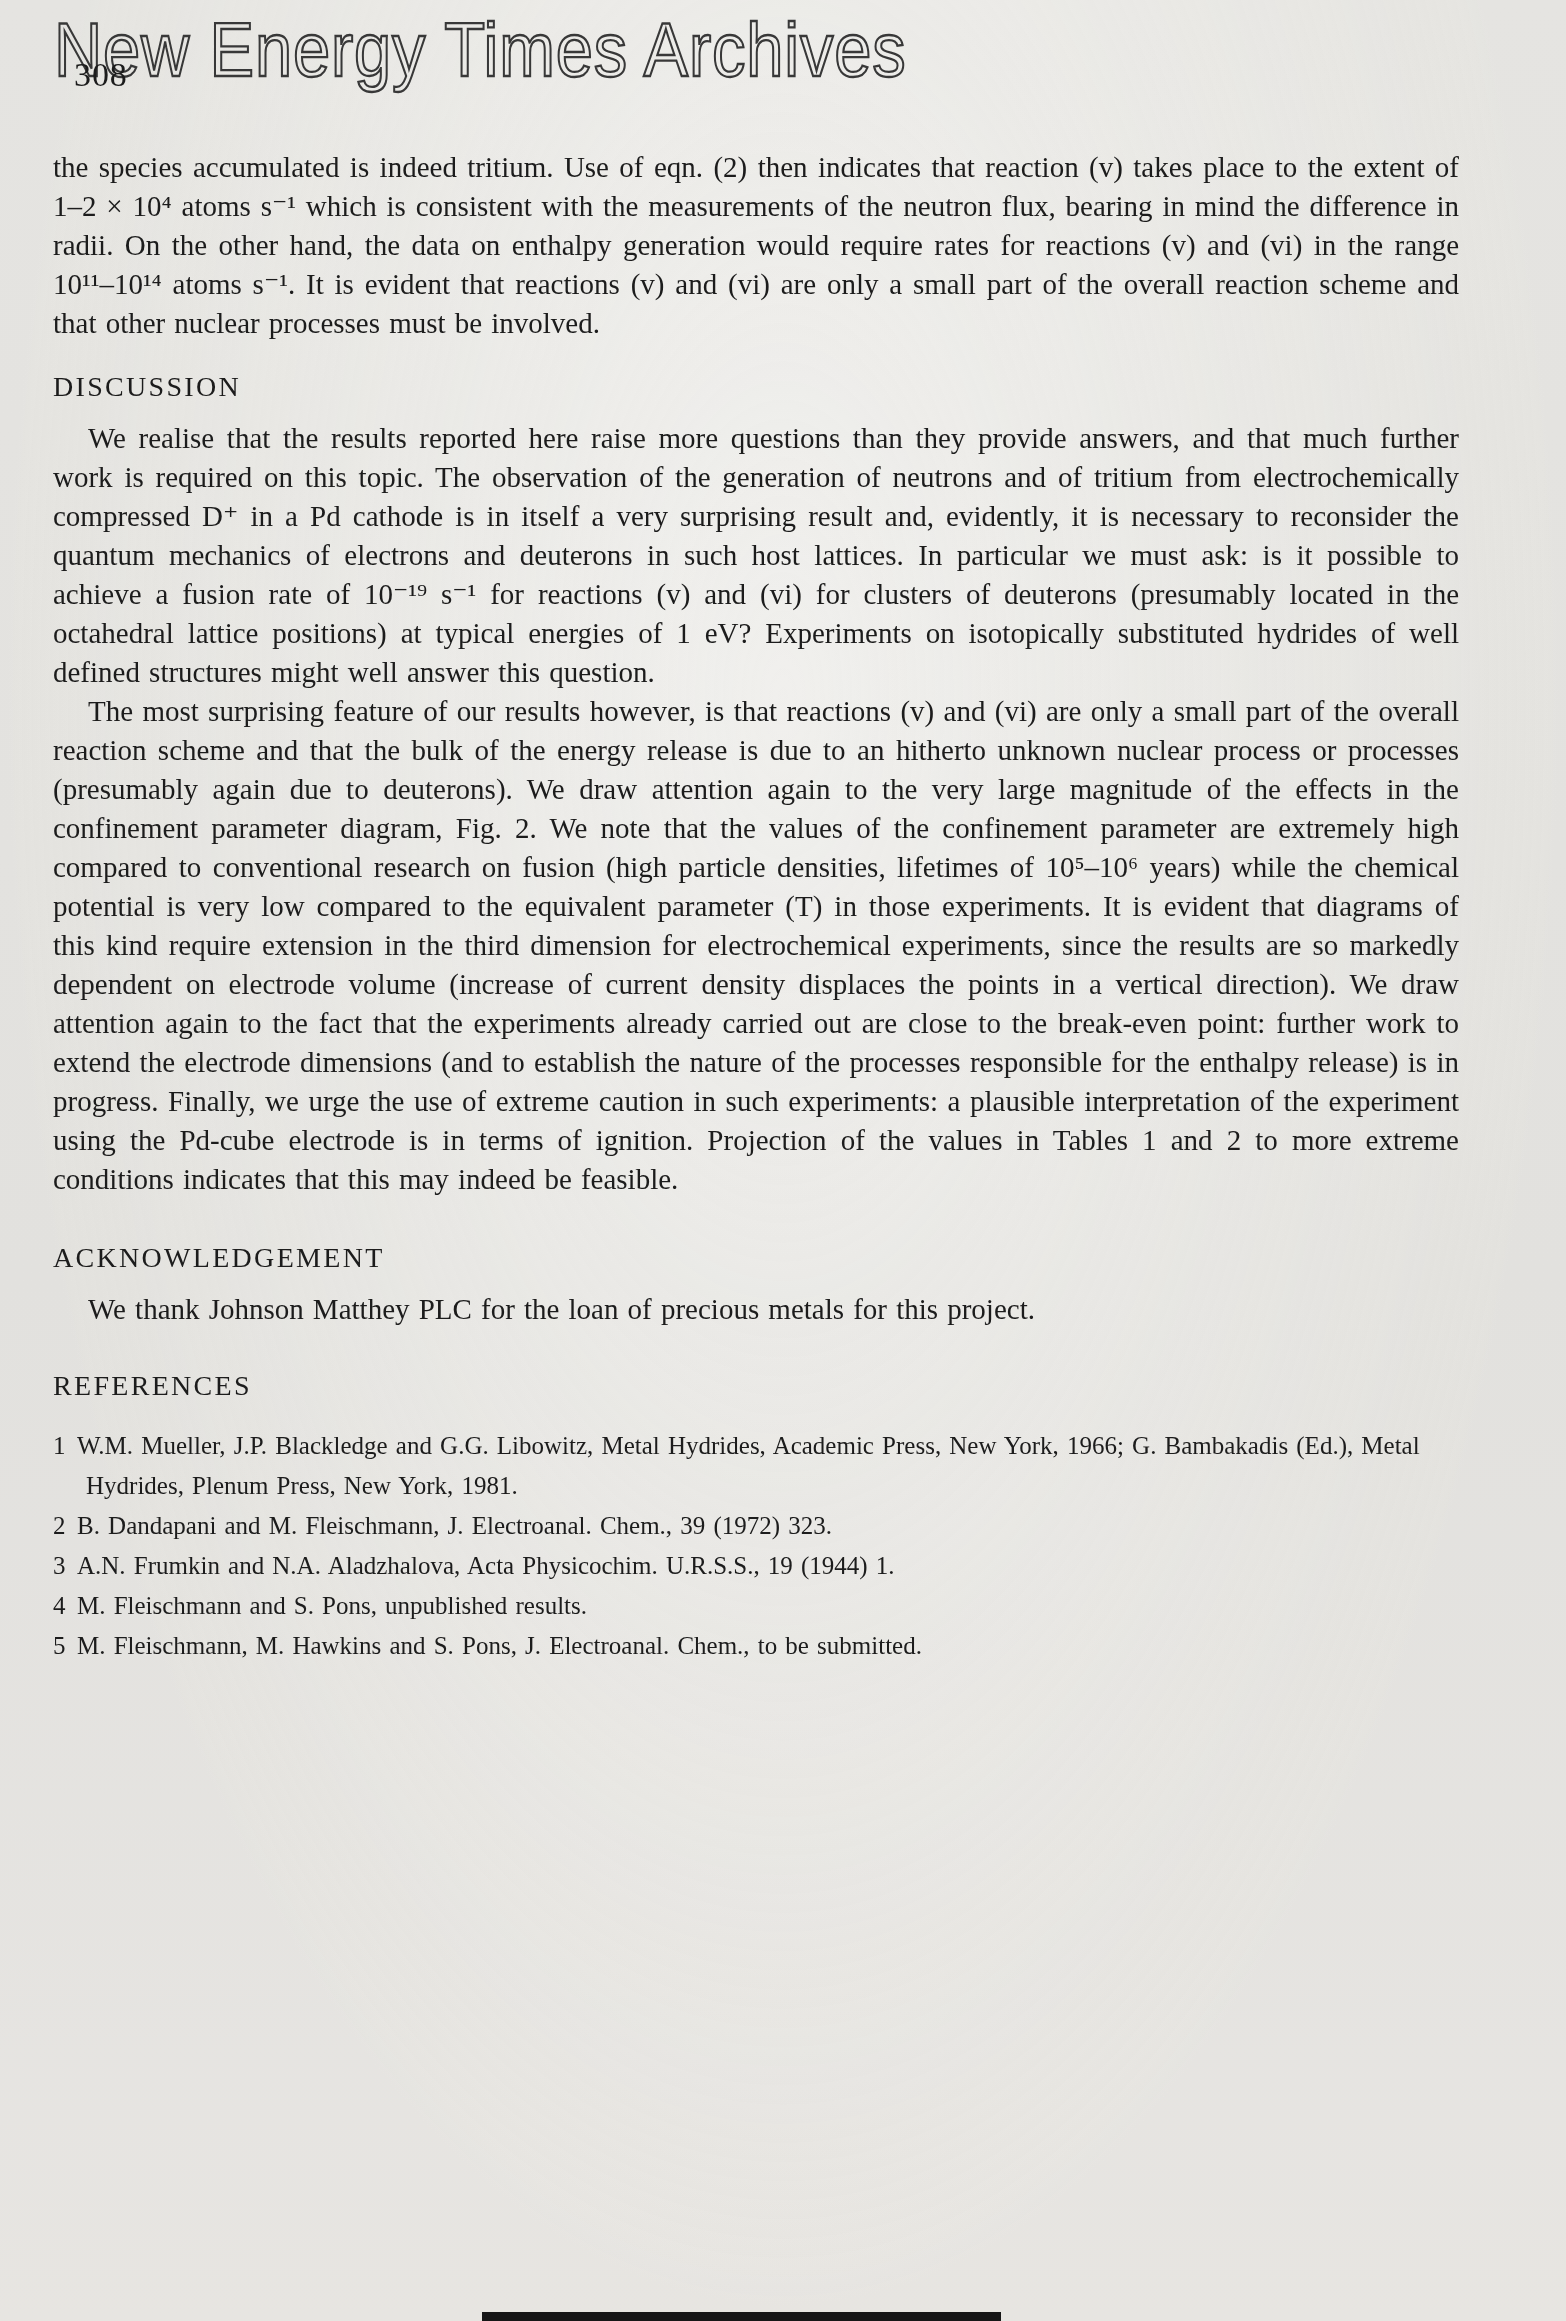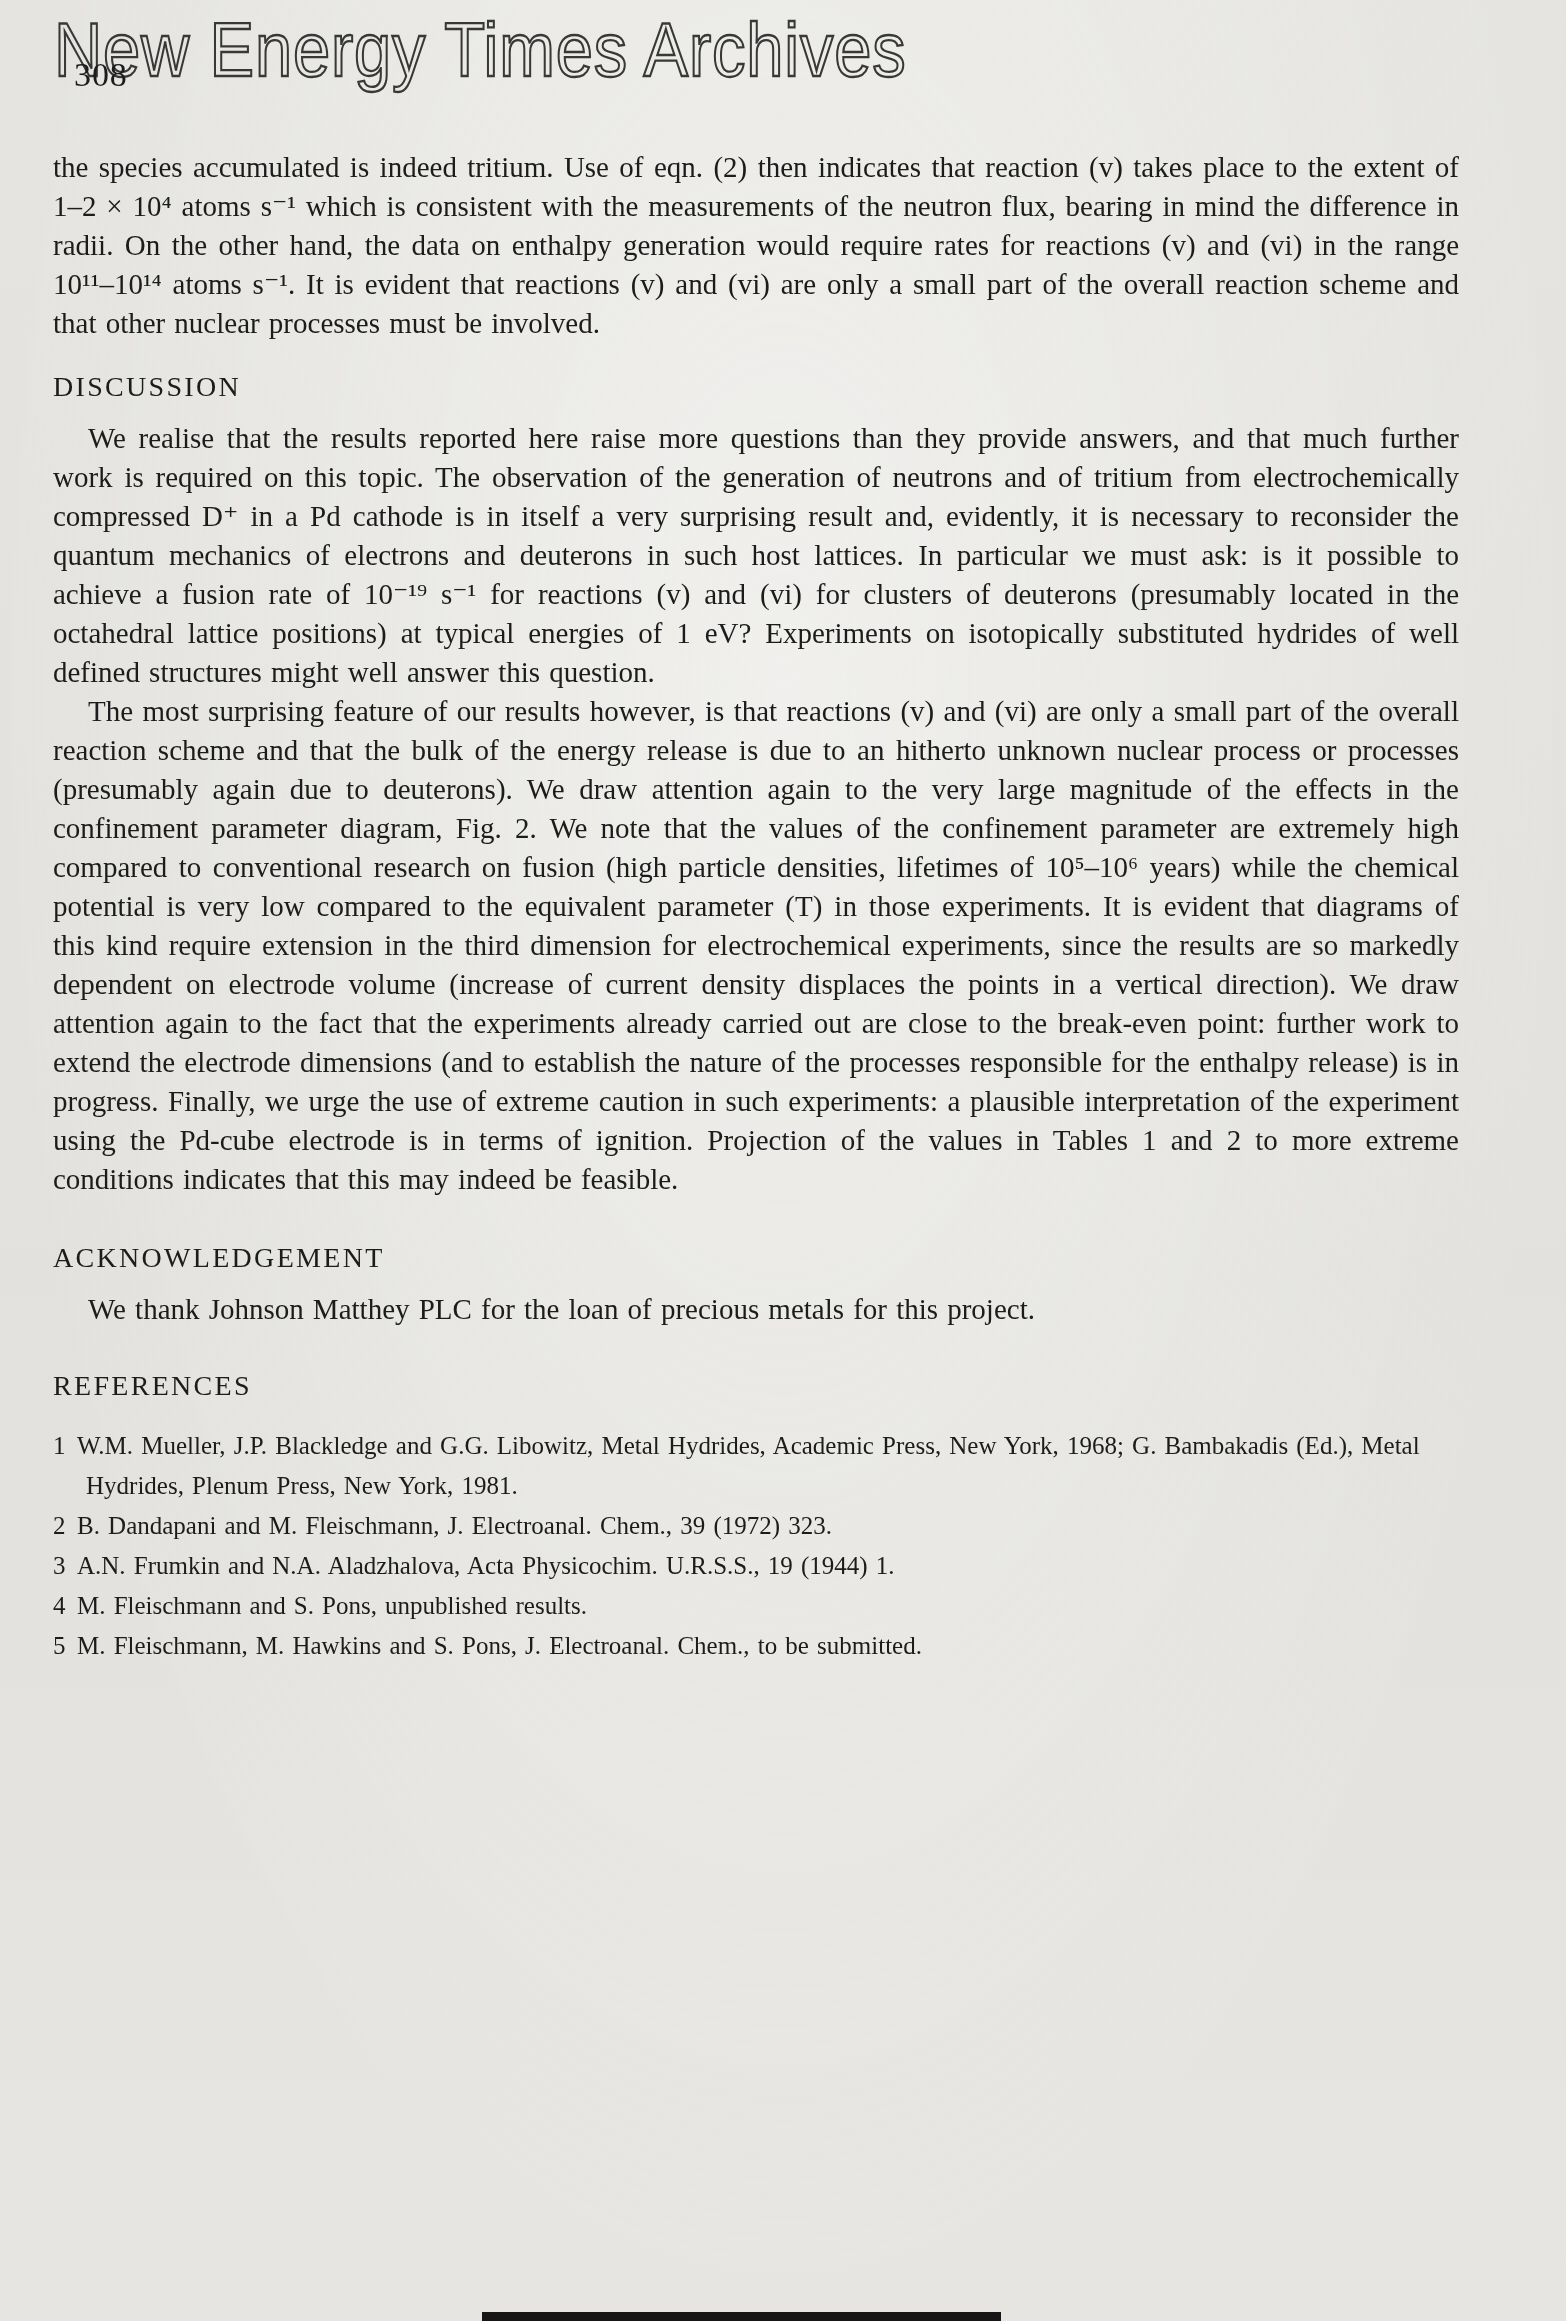--- a/index.html
+++ b/index.html
@@ -111,21 +111,21 @@
   <p class="para indent para-continue">The most surprising feature of our results however, is that reactions (v) and (vi) are only a small part of the overall reaction scheme and that the bulk of the energy release is due to an hitherto unknown nuclear process or processes (presumably again due to deuterons). We draw attention again to the very large magnitude of the effects in the confinement parameter diagram, Fig. 2. We note that the values of the confinement parameter are extremely high compared to conventional research on fusion (high particle densities, lifetimes of 10⁵–10⁶ years) while the chemical potential is very low compared to the equivalent parameter (T) in those experiments. It is evident that diagrams of this kind require extension in the third dimension for electrochemical experiments, since the results are so markedly dependent on electrode volume (increase of current density displaces the points in a vertical direction). We draw attention again to the fact that the experiments already carried out are close to the break-even point: further work to extend the electrode dimensions (and to establish the nature of the processes responsible for the enthalpy release) is in progress. Finally, we urge the use of extreme caution in such experiments: a plausible interpretation of the experiment using the Pd-cube electrode is in terms of ignition. Projection of the values in Tables 1 and 2 to more extreme conditions indicates that this may indeed be feasible.</p>
 
   <h2 class="section-heading h-acknowledgement">ACKNOWLEDGEMENT</h2>
 
   <p class="para indent after-heading">We thank Johnson Matthey PLC for the loan of precious metals for this project.</p>
 
   <h2 class="section-heading h-references">REFERENCES</h2>
 
   <div class="ref-list">
     <div class="ref-item">
-      <span class="ref-num">1</span><span>W.M. Mueller, J.P. Blackledge and G.G. Libowitz, Metal Hydrides, Academic Press, New York, 1968; G. Bambakadis (Ed.), Metal Hydrides, Plenum Press, New York, 1981.</span>
+      <span class="ref-num">1</span><span>W.M. Mueller, J.P. Blackledge and G.G. Libowitz, Metal Hydrides, Academic Press, New York, 1966; G. Bambakadis (Ed.), Metal Hydrides, Plenum Press, New York, 1981.</span>
     </div>
     <div class="ref-item">
       <span class="ref-num">2</span><span>B. Dandapani and M. Fleischmann, J. Electroanal. Chem., 39 (1972) 323.</span>
     </div>
     <div class="ref-item">
       <span class="ref-num">3</span><span>A.N. Frumkin and N.A. Aladzhalova, Acta Physicochim. U.R.S.S., 19 (1944) 1.</span>
     </div>
     <div class="ref-item">
       <span class="ref-num">4</span><span>M. Fleischmann and S. Pons, unpublished results.</span>
     </div>

